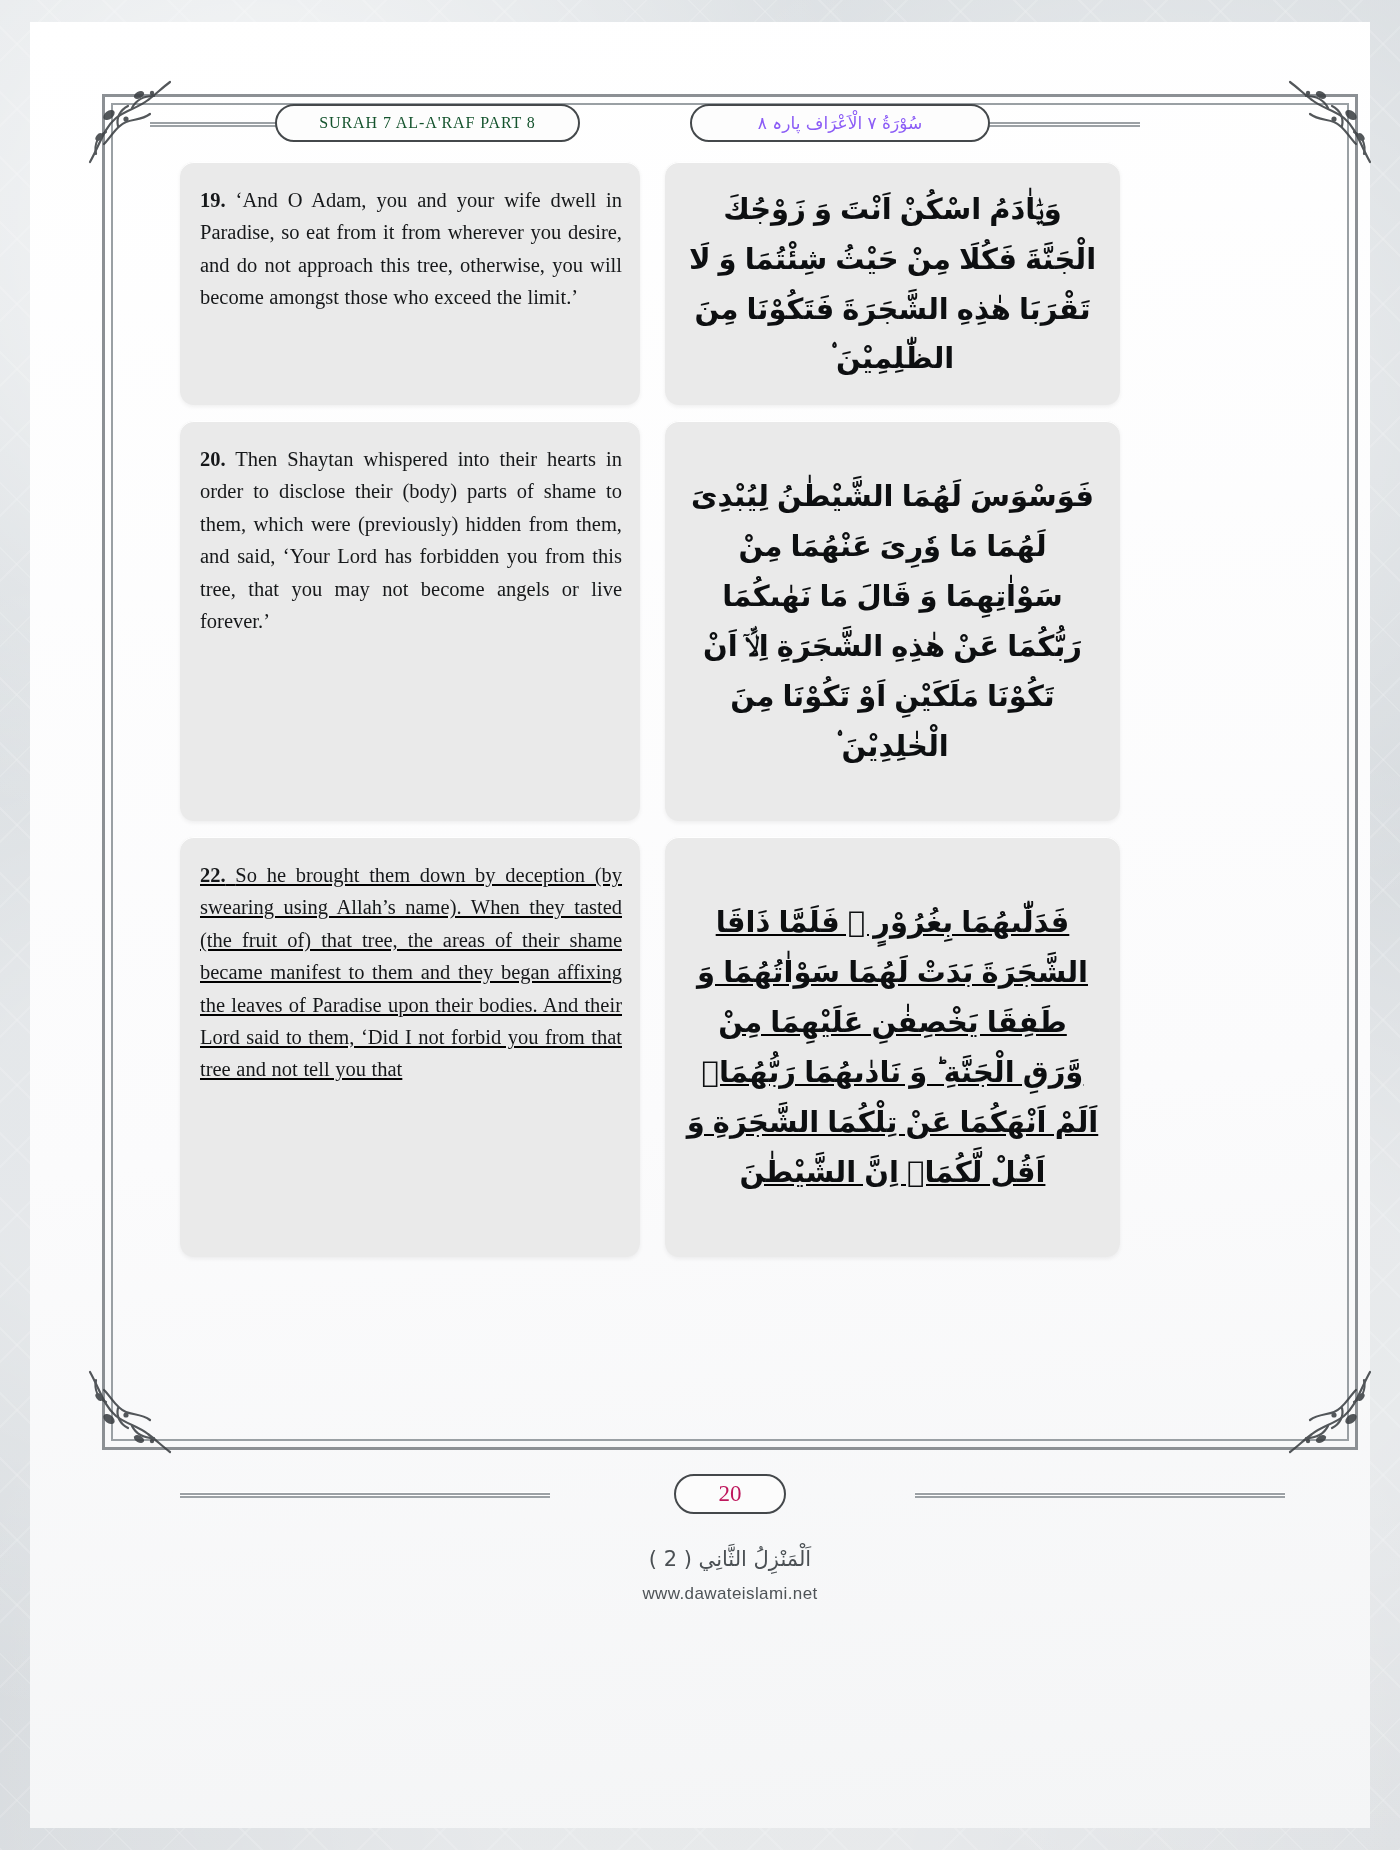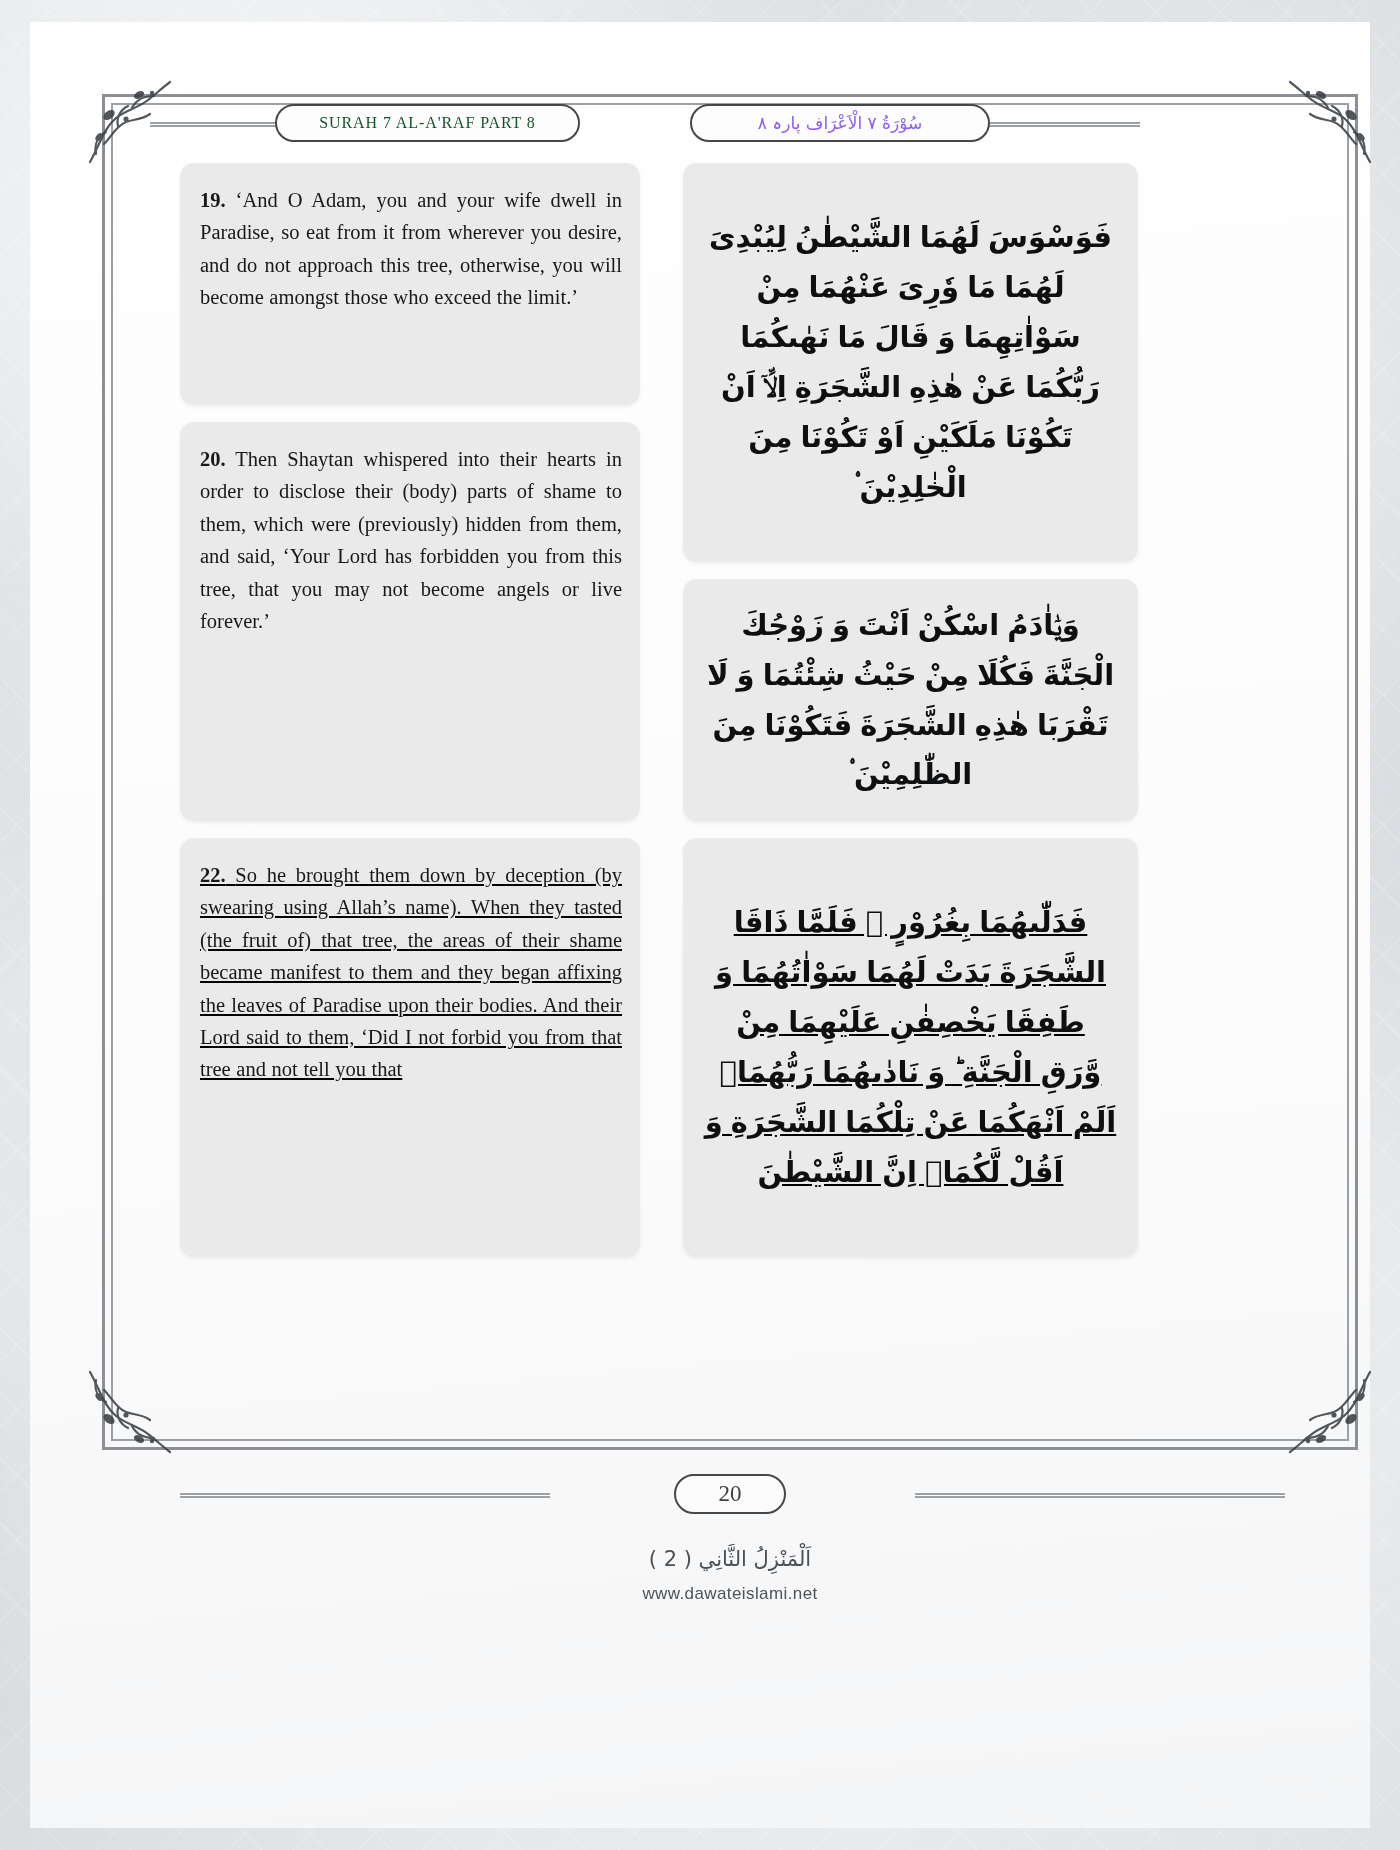--- a/index.html
+++ b/index.html
@@ -118,21 +118,20 @@
   }
 
   
   .content {
     position: absolute;
     left: 130px;
     top: 140px;
     width: 1140px;
     height: 1270px;
     display: flex;
-    gap: 18px;
     padding-left: 20px;
   }
   .col {
     display: flex;
     flex-direction: column;
     gap: 16px;
   }
   .col.en { width: 460px; }
   .col.ar { width: 455px; margin-left: 25px; }
 
@@ -202,21 +201,21 @@
     border-radius: 20px;
     background: #fcfcfc;
     display: flex;
     align-items: center;
     justify-content: center;
     box-sizing: border-box;
   }
   .page-num {
     font-family: "Liberation Serif", serif;
     font-size: 23px;
-    color: #404040;
+    color: #be185d;
   }
 
   .footer-ar {
     position: absolute;
     left: 0;
     top: 1525px;
     width: 1400px;
     text-align: center;
     font-family: "DejaVu Sans", sans-serif;
     font-size: 21px;
@@ -344,26 +343,26 @@
         <div class="verse-en-text">
           <span class="num">22.</span>
           <span>So he brought them down by deception (by swearing using Allah’s name). When they tasted (the fruit of) that tree, the areas of their shame became manifest to them and they began affixing the leaves of Paradise upon their bodies. And their Lord said to them, ‘Did I not forbid you from that tree and not tell you that</span>
         </div>
       </div>
 
     </div>
 
     <div class="col ar">
 
+      <div class="verse-card ar h19">
+        <div class="verse-ar-text">وَیٰۤاٰدَمُ اسْكُنْ اَنْتَ وَ زَوْجُكَ الْجَنَّةَ فَكُلَا مِنْ حَیْثُ شِئْتُمَا وَ لَا تَقْرَبَا هٰذِهِ الشَّجَرَةَ فَتَكُوْنَا مِنَ الظّٰلِمِیْنَ ۟</div>
+      </div>
+
       <div class="verse-card ar h20">
         <div class="verse-ar-text">فَوَسْوَسَ لَهُمَا الشَّیْطٰنُ لِیُبْدِیَ لَهُمَا مَا وٗرِیَ عَنْهُمَا مِنْ سَوْاٰتِهِمَا وَ قَالَ مَا نَهٰىكُمَا رَبُّكُمَا عَنْ هٰذِهِ الشَّجَرَةِ اِلَّاۤ اَنْ تَكُوْنَا مَلَكَیْنِ اَوْ تَكُوْنَا مِنَ الْخٰلِدِیْنَ ۟</div>
-      </div>
-
-      <div class="verse-card ar h19">
-        <div class="verse-ar-text">وَیٰۤاٰدَمُ اسْكُنْ اَنْتَ وَ زَوْجُكَ الْجَنَّةَ فَكُلَا مِنْ حَیْثُ شِئْتُمَا وَ لَا تَقْرَبَا هٰذِهِ الشَّجَرَةَ فَتَكُوْنَا مِنَ الظّٰلِمِیْنَ ۟</div>
       </div>
 
 
       <div class="verse-card ar h22">
         <div class="verse-ar-text">فَدَلّٰىهُمَا بِغُرُوْرٍ ۚ فَلَمَّا ذَاقَا الشَّجَرَةَ بَدَتْ لَهُمَا سَوْاٰتُهُمَا وَ طَفِقَا یَخْصِفٰنِ عَلَیْهِمَا مِنْ وَّرَقِ الْجَنَّةِ ؕ وَ نَادٰىهُمَا رَبُّهُمَاۤ اَلَمْ اَنْهَكُمَا عَنْ تِلْكُمَا الشَّجَرَةِ وَ اَقُلْ لَّكُمَاۤ اِنَّ الشَّیْطٰنَ</div>
       </div>
 
     </div>
   </div>
 

